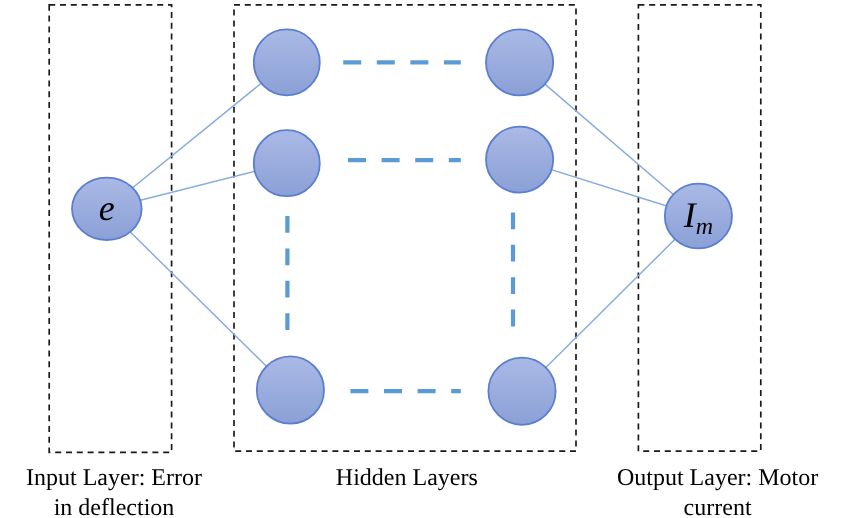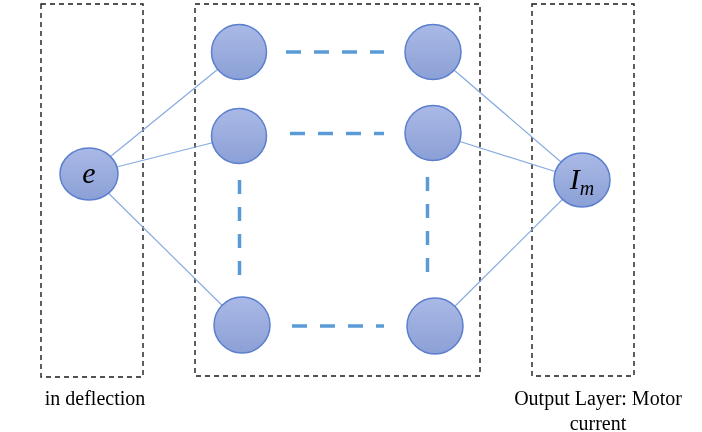--- a/index.html
+++ b/index.html
@@ -53,21 +53,25 @@
       <ellipse cx="239" cy="136" rx="27.5" ry="27.5" fill="url(#nodeGrad)" stroke="#5b7fce" stroke-width="1.5"></ellipse>
       <ellipse cx="242" cy="325" rx="28" ry="28" fill="url(#nodeGrad)" stroke="#5b7fce" stroke-width="1.5"></ellipse>
       <ellipse cx="433" cy="52" rx="28" ry="27.5" fill="url(#nodeGrad)" stroke="#5b7fce" stroke-width="1.5"></ellipse>
       <ellipse cx="433" cy="133" rx="28" ry="27.5" fill="url(#nodeGrad)" stroke="#5b7fce" stroke-width="1.5"></ellipse>
       <ellipse cx="435" cy="326" rx="28" ry="28" fill="url(#nodeGrad)" stroke="#5b7fce" stroke-width="1.5"></ellipse>
       <ellipse cx="582" cy="180" rx="28" ry="27" fill="url(#nodeGrad)" stroke="#5b7fce" stroke-width="1.5"></ellipse>
       <text x="582" y="189" fill="#000000" text-anchor="middle" font-style="italic" font-size="30" font-family="&quot;Liberation Serif&quot;,&quot;DejaVu Serif&quot;,serif">I<tspan dy="6" font-size="20">m</tspan></text>
     </svg>
 
   <div class="caption" id="cap-input">
+    <div>Input Layer: Error</div>
     <div>in deflection</div>
   </div>
 
+  <div class="caption" id="cap-hidden">
+    <div>Hidden Layers</div>
+  </div>
 
   <div class="caption" id="cap-output">
     <div>Output Layer: Motor</div>
     <div>current</div>
   </div>
 </div>
 
 </body></html>

